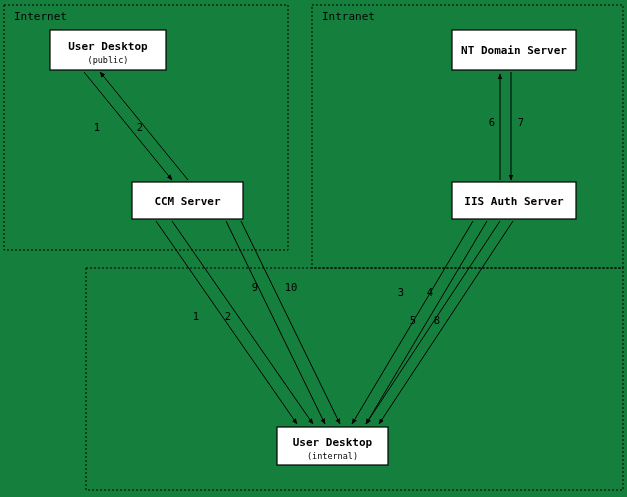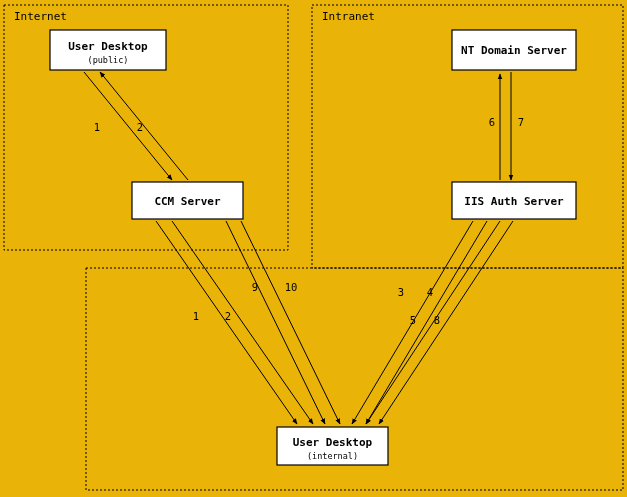--- a/index.html
+++ b/index.html
@@ -4,21 +4,21 @@
 <style>
   html, body {
     margin: 0;
     padding: 0;
     background: #ffffff;
   }
   #canvas {
     position: relative;
     width: 627px;
     height: 497px;
-    background: #eab308;
+    background: #15803d;
     overflow: hidden;
     font-family: "DejaVu Sans Mono", monospace;
   }
   svg#diagram {
     position: absolute;
     top: 0;
     left: 0;
     width: 627px;
     height: 497px;
   }

